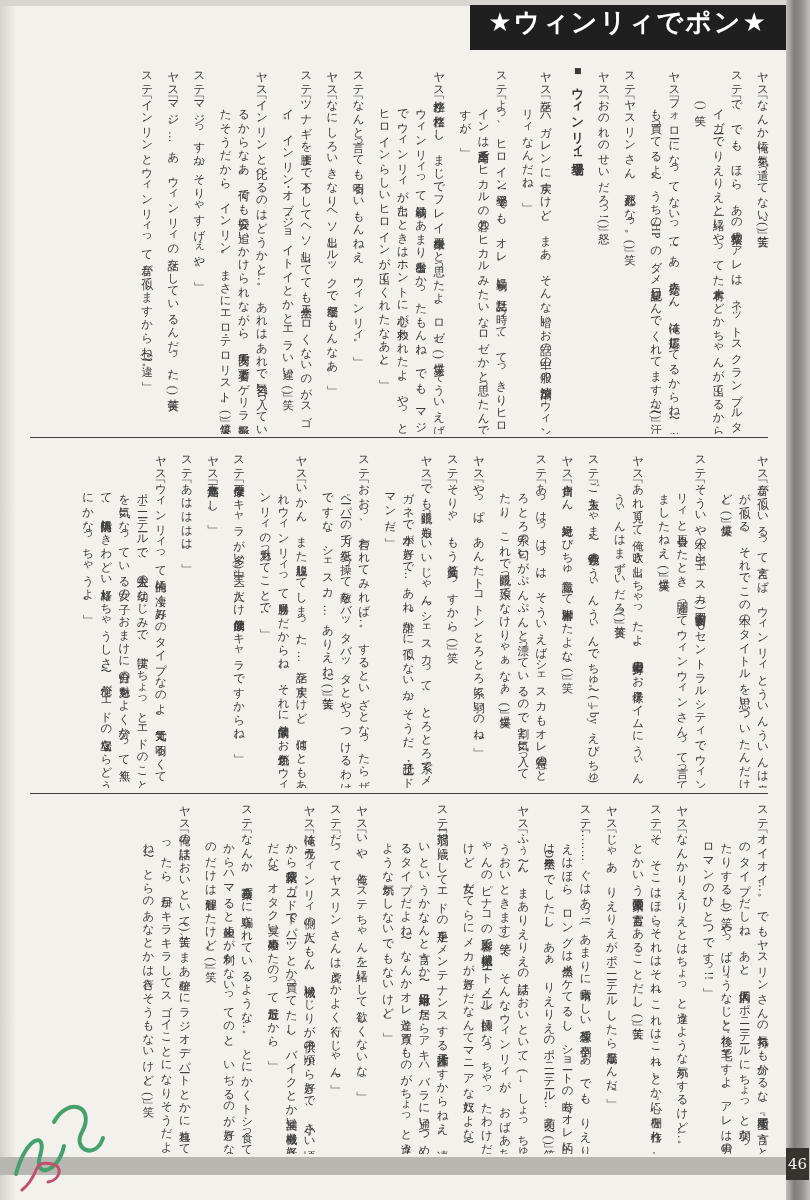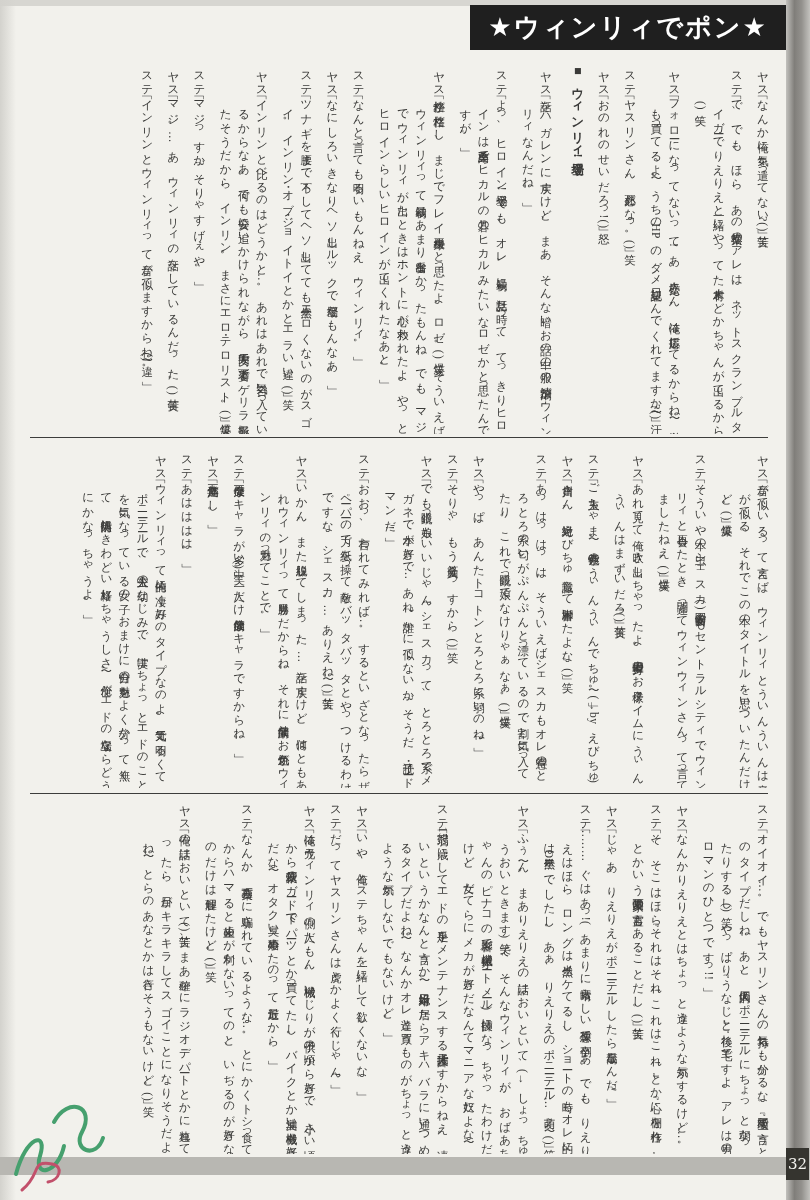--- a/index.html
+++ b/index.html
@@ -11,21 +11,21 @@
   .page{
     position:relative;width:810px;height:1200px;
     background:#f2f1ec;overflow:hidden;
   }
   .top-edge{position:absolute;left:0;top:0;width:810px;height:6px;background:#d7d6d1;}
   .left-edge{position:absolute;left:0;top:0;width:16px;height:1200px;
     background:linear-gradient(to right,#d3d2cd, rgba(211,210,205,0));}
   .header-bar{
     position:absolute;left:470px;top:5px;width:316px;height:45px;
     background:#1f1f1f;color:#ffffff;
-    display:flex;align-items:center;justify-content:center;
+    display:flex;justify-content:center;
     font-family:"DejaVu Sans", sans-serif;font-weight:bold;
     font-size:26px;letter-spacing:2px;
   }
   .right-band{
     position:absolute;top:0;right:0;width:24px;height:1200px;
     background:linear-gradient(to right,#c2c1bd 0%,#807e7a 35%,#93918d 65%,#c3c2be 100%);
   }
   .bottom-band{
     position:absolute;left:0;top:1157px;width:810px;height:18px;
     background:#b8b7b2;
@@ -127,21 +127,21 @@
     <p class="utt">ヤス「いや、俺とステちゃんを一緒にして欲しくないな。」</p>
     <p class="utt">ステ「だってヤスリンさんは虎とかよく行くじゃん!」</p>
     <p class="utt">ヤス「俺は元々ウィンリィ側の人だもん。機械いじりが子供の頃から好きで、小さい頃から秋葉原のガード下でパーツとか買ってたし。バイクとか油臭い機械も好きだな〜。オタク臭い事始めたのって最近だから。」</p>
     <p class="utt">ステ「なんか、言葉巧みに騙されているような…。とにかくトシ食ってからハマると歯止めが利かないってのと、いぢるのが好きなのだけは理解したけど。」(笑)</p>
     <p class="utt">ヤス「俺の話はおいといて(苦笑)、まあ確かにラジオデパートとかに連れて行ったら、目がキラキラしてスゴイことになりそうだよね〜。とらのあなとかは行きそうもないけど。」(笑)</p>
   </div>
 
   <div class="bottom-band"></div>
   <div class="right-band"></div>
   <div class="pagenum-box">
-    <span>32</span>
+    <span>46</span>
   </div>
 
   <svg class="doodle" width="112" height="120" viewBox="0 0 112 120">
     <path d="M14 96 C 24 58, 46 52, 38 78 C 31 100, 56 96, 62 68" stroke="#46a06e" fill="none" stroke-width="4" stroke-linecap="round"></path>
     <path d="M52 44 C 66 18, 94 28, 80 54 C 70 72, 94 82, 101 60" stroke="#46a06e" fill="none" stroke-width="4" stroke-linecap="round"></path>
     <path d="M20 112 C 40 96, 28 82, 50 86 C 62 88, 58 102, 46 104" stroke="#c2506b" fill="none" stroke-width="3" stroke-linecap="round"></path>
   </svg>
 
 </div>
 

